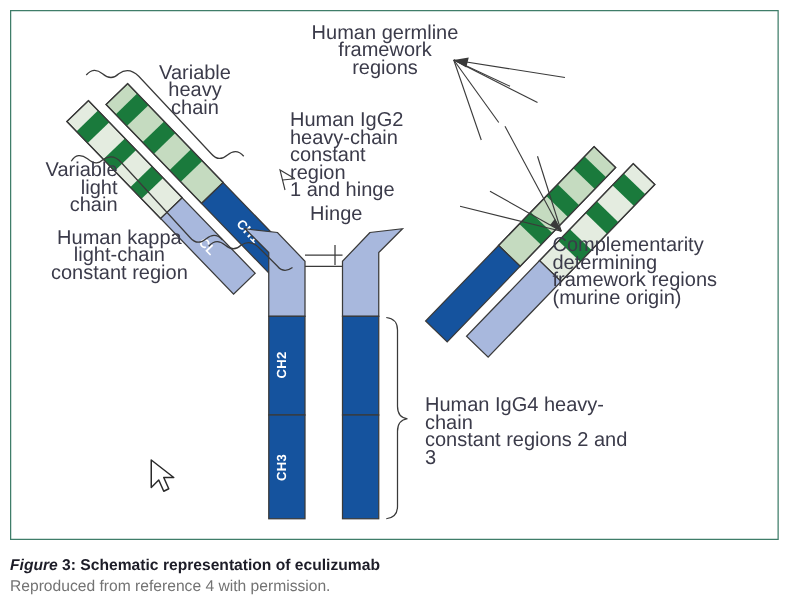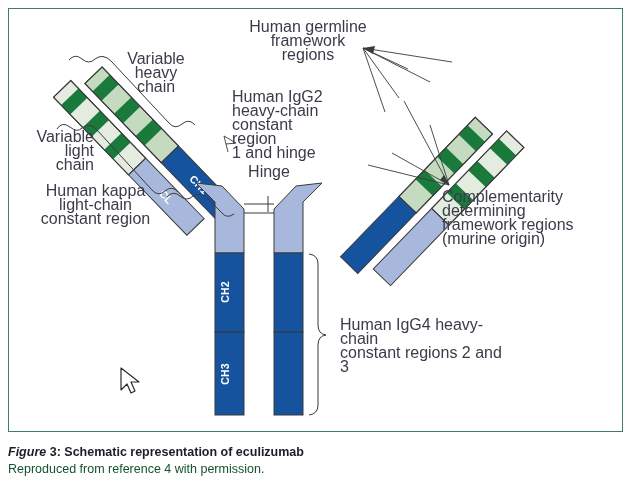--- a/index.html
+++ b/index.html
@@ -30,21 +30,21 @@
   #lab-hinge{left:243px;top:165px;width:52px;text-align:center;}
   #lab-cdr{left:442px;top:190px;width:172px;text-align:left;}
   #lab-igg4{left:316px;top:318px;width:170px;text-align:left;margin-left:24px;}
 
   
   #caption{position:absolute;left:8px;top:444px;width:615px;}
   #cap-line1{font-size:12.5px;color:#1d1d28;line-height:17px;}
   #cap-line1 .fig{font-style:italic;font-weight:bold;}
   #cap-line1 .fignum{font-weight:bold;font-style:normal;}
   #cap-line1 .captext{font-weight:bold;}
-  #cap-line2{font-size:12.5px;color:#14532d;line-height:17px;}
+  #cap-line2{font-size:12.5px;color:#737373;line-height:17px;}
 
   
   .seg-txt{fill:#ffffff;font-family:"Liberation Sans",sans-serif;font-size:10.5px;font-weight:bold;letter-spacing:.2px;}
 </style>
 </head>
 <body>
 
 <div id="page">
 
   <div id="figure-box"></div>

